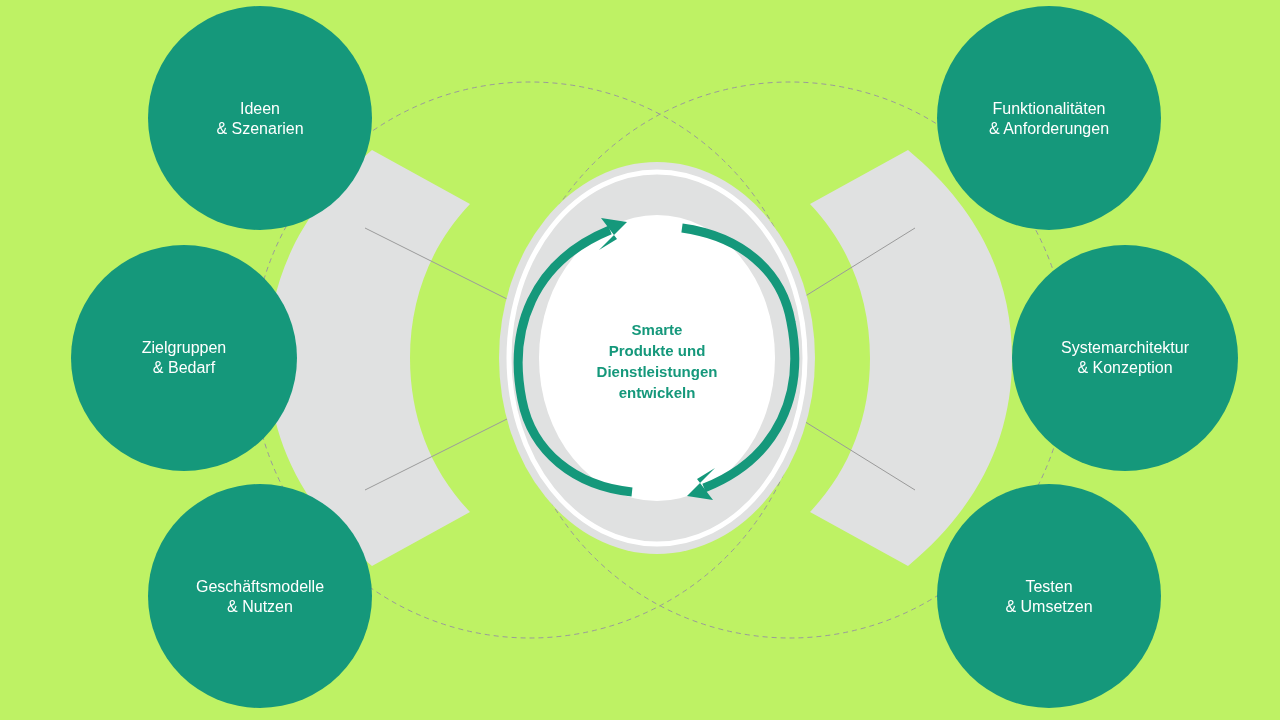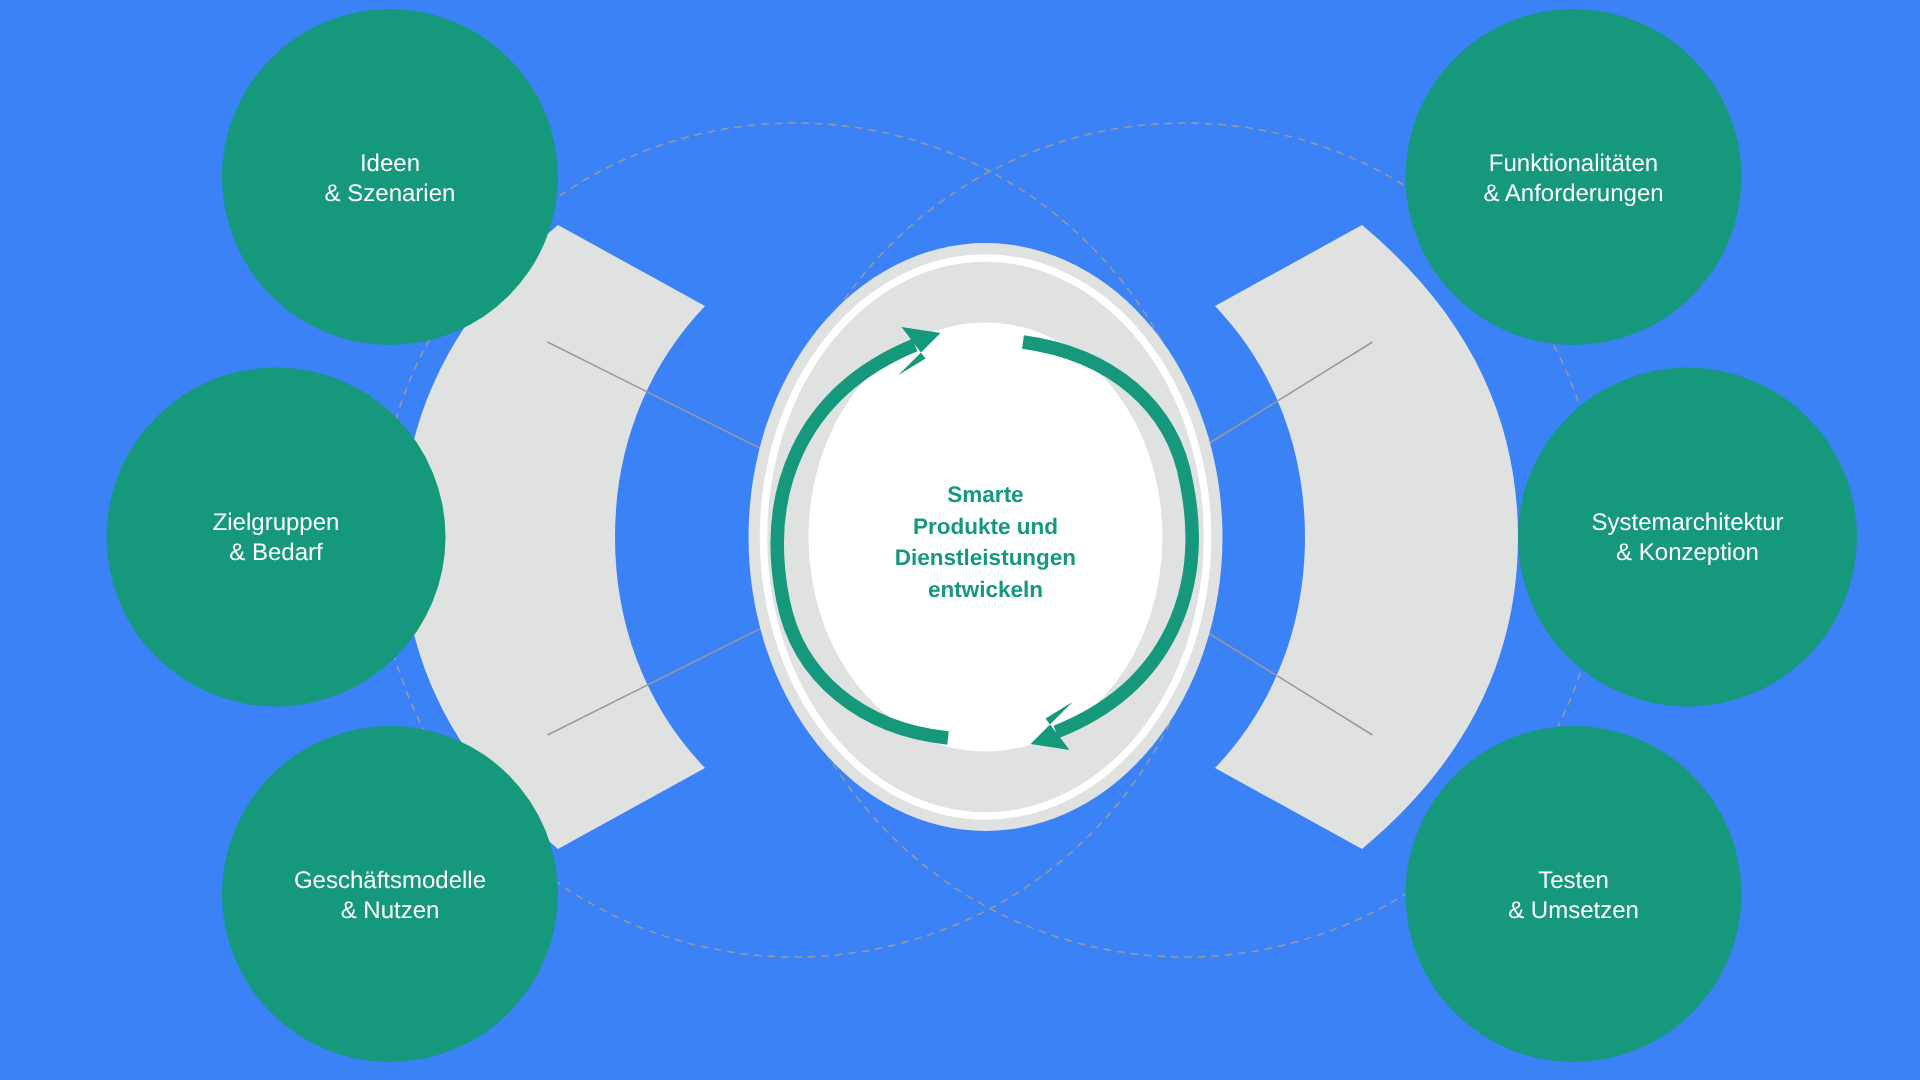--- a/index.html
+++ b/index.html
@@ -11,21 +11,21 @@
   body {
     width: 1280px;
     height: 720px;
     overflow: hidden;
     font-family: "Liberation Sans", "DejaVu Sans", sans-serif;
   }
   #diagram-root {
     position: relative;
     width: 1280px;
     height: 720px;
-    background: #3b82f6;
+    background: #bef264;
   }
   #diagram-svg {
     position: absolute;
     top: 0;
     left: 0;
     width: 1280px;
     height: 720px;
     display: block;
   }
   .node-label {

